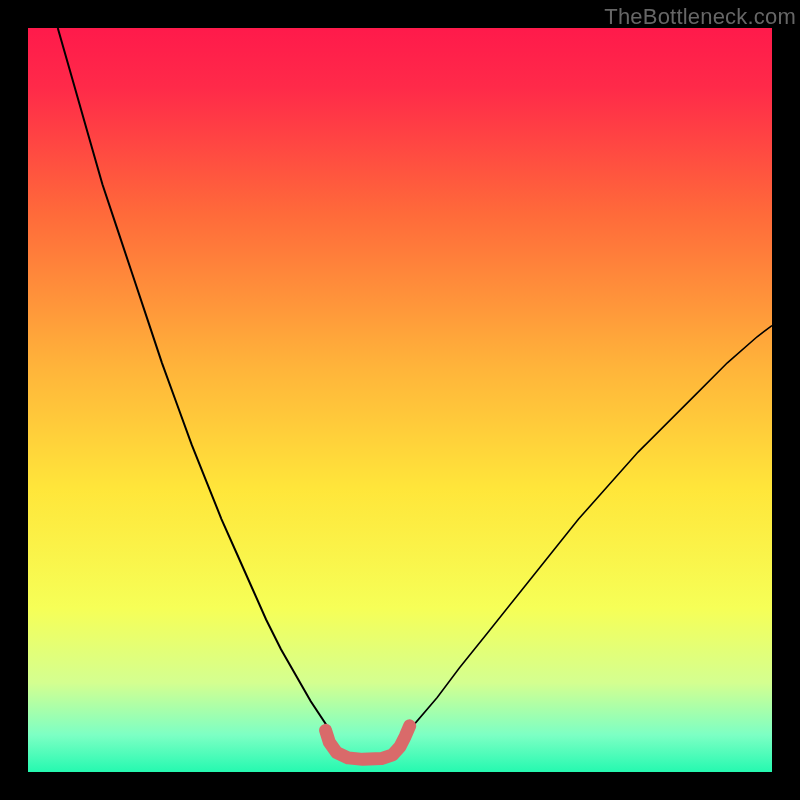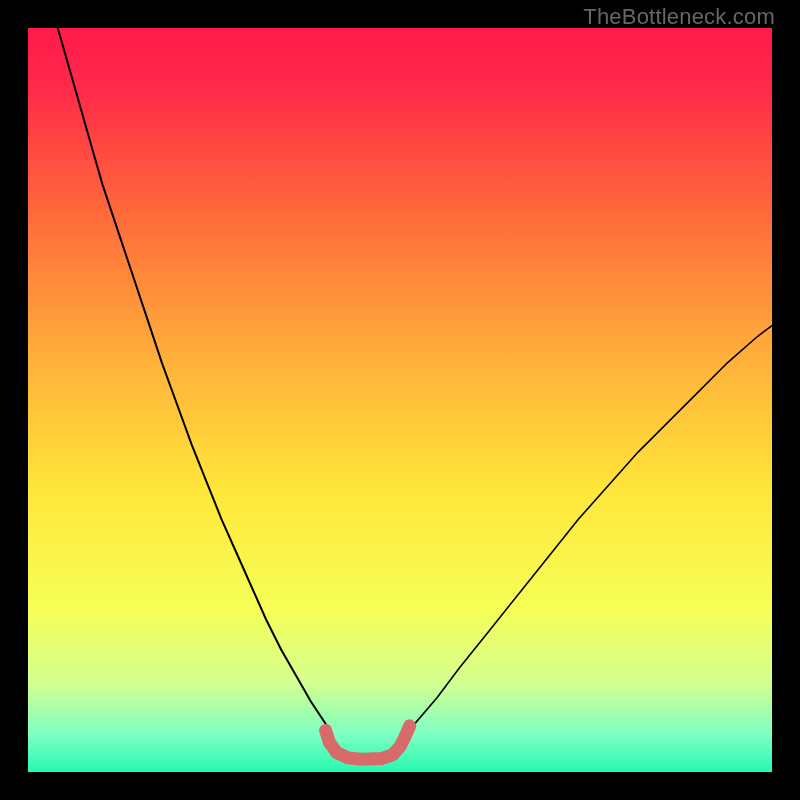--- a/index.html
+++ b/index.html
@@ -19,21 +19,21 @@
   .plot {
     position: absolute;
     left: 28px;
     top: 28px;
     width: 744px;
     height: 744px;
   }
   .watermark {
     position: absolute;
     top: 4px;
-    right: 25px;
+    right: 4px;
     color: #666;
     font-size: 22px;
     font-weight: 500;
     letter-spacing: 0.2px;
     user-select: none;
   }
   svg { display: block; }
 </style>
 </head>
 <body>

